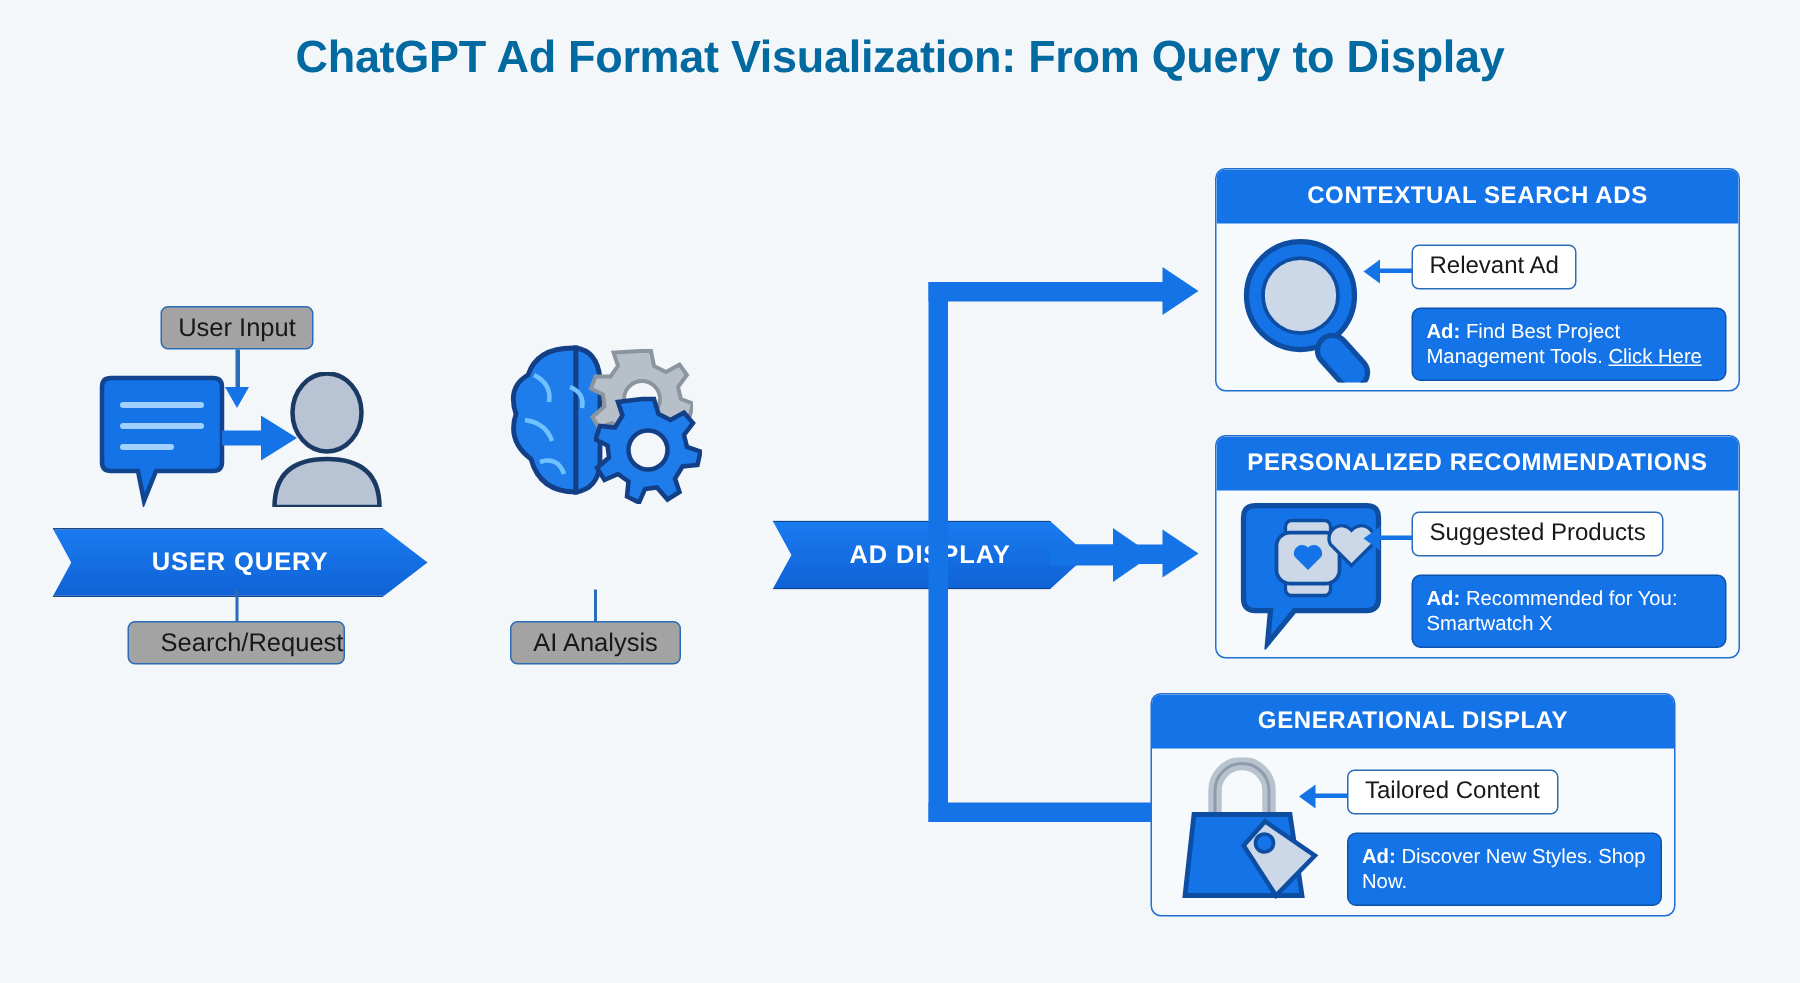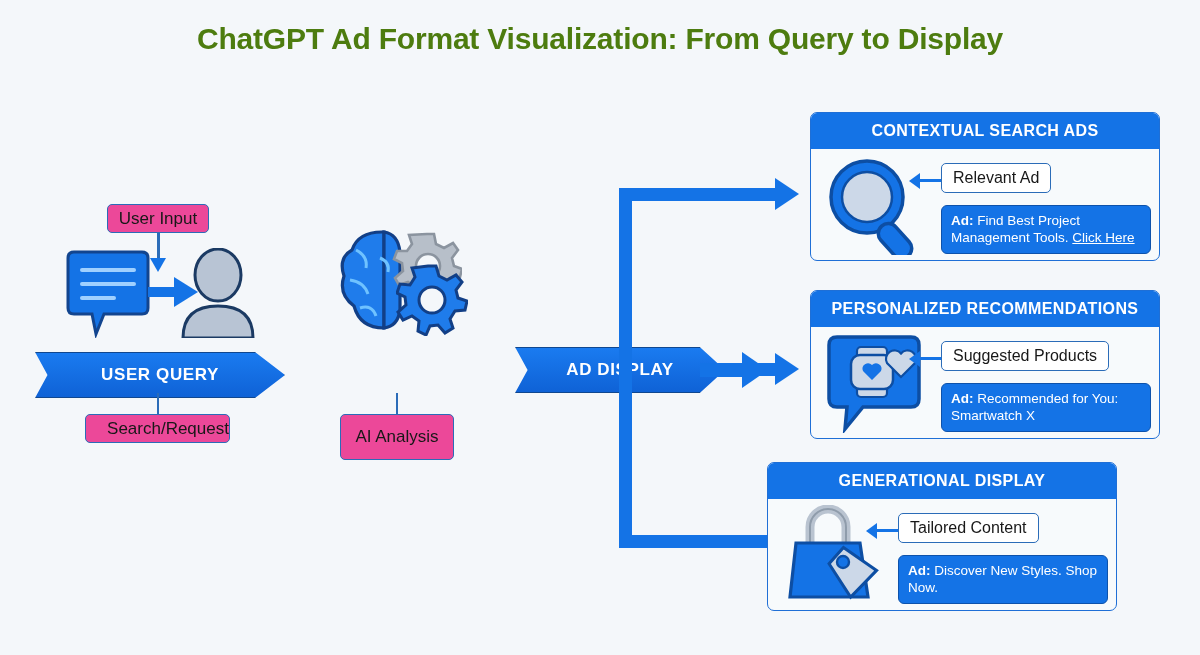--- a/index.html
+++ b/index.html
@@ -18,28 +18,28 @@
 
   
   #page-title {
     position: absolute;
     left: 0;
     top: 22px;
     width: 1200px;
     text-align: center;
     font-size: 30px;
     font-weight: bold;
-    color: #4d7c0f;
+    color: #0369a1;
     letter-spacing: -0.2px;
   }
 
   
   .label-box {
     position: absolute;
-    background: #ec4899;
+    background: #a3a3a3;
     border: 1.6px solid #2b6cb8;
     border-radius: 5px;
     color: #181818;
     font-size: 17px;
     display: flex;
     align-items: center;
     justify-content: center;
     box-sizing: border-box;
     white-space: nowrap;
   }
@@ -230,21 +230,21 @@
   <svg style="position:absolute;left:392px;top:230px;width:70px;height:70px;" viewBox="0 0 70 70">
     <path d="M35 4 L42 4 L44 14 L52 18 L61 13 L66 20 L60 28 L62 36 L70 39 L68 47 L58 48 L53 55 L56 64 L49 68 L42 60 L34 61 L30 70 L22 67 L23 57 L16 52 L7 55 L3 48 L11 41 L10 33 L2 29 L5 21 L15 21 L20 14 L17 5 Z" fill="#b7bfc9" stroke="#8b949f" stroke-width="2.6"></path>
     <circle cx="36" cy="36" r="12" fill="#f4f7fa" stroke="#8b949f" stroke-width="2.6"></circle>
   </svg>
   <svg style="position:absolute;left:396px;top:264px;width:72px;height:72px;" viewBox="0 0 72 72">
     <path d="M32 2 L40 2 L43 12 L51 16 L60 11 L66 18 L60 26 L62 34 L71 37 L69 46 L59 47 L54 55 L57 64 L49 69 L42 61 L34 62 L30 71 L22 67 L23 57 L16 52 L7 56 L2 48 L10 41 L9 33 L1 29 L4 20 L14 21 L19 13 L16 4 Z" fill="#1f7ceb" stroke="#123f86" stroke-width="3"></path>
     <circle cx="36" cy="36" r="13" fill="#f4f7fa" stroke="#123f86" stroke-width="3"></circle>
   </svg>
 
   <div class="connector" style="left:396px; top:393px; width:2.2px; height:22px;"></div>
-  <div class="label-box" style="left:340px; top:414px; width:114px; height:46px;">AI Analysis</div>
+  <div class="label-box" style="left:340px; top:414px; width:114px; height:29px;">AI Analysis</div>
 
   <div class="chev chev-blue chev-3">AD DISPLAY</div>
   <div class="tail-arrow-stem"></div>
   <div class="tail-arrow-head"></div>
 
   <div class="branch" style="left:619px; top:188px; width:13px; height:360px;"></div>
 
   <div class="branch" style="left:619px; top:188px; width:160px; height:13px;"></div>
   <div class="branch-arrow" style="left:775px; top:178px;"></div>
 

